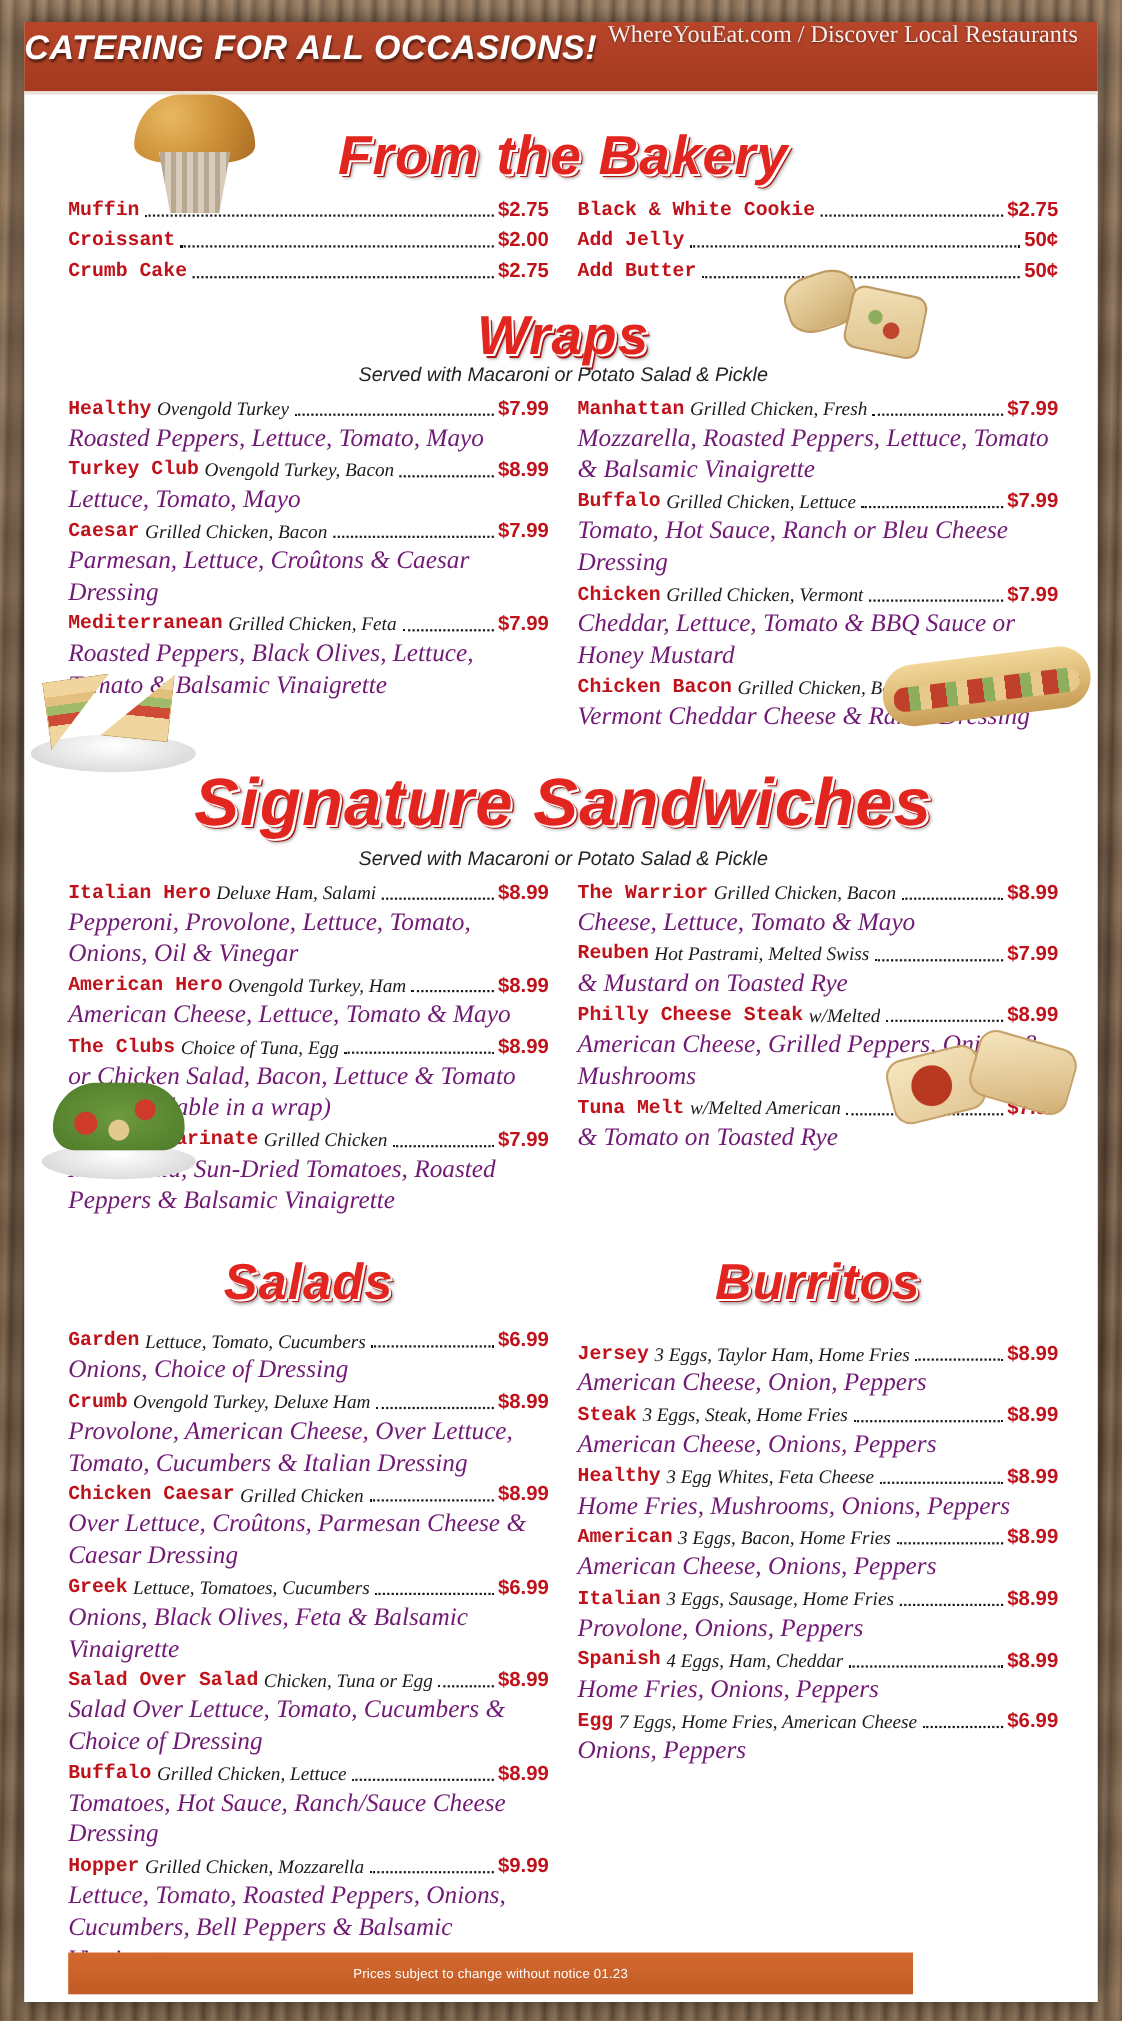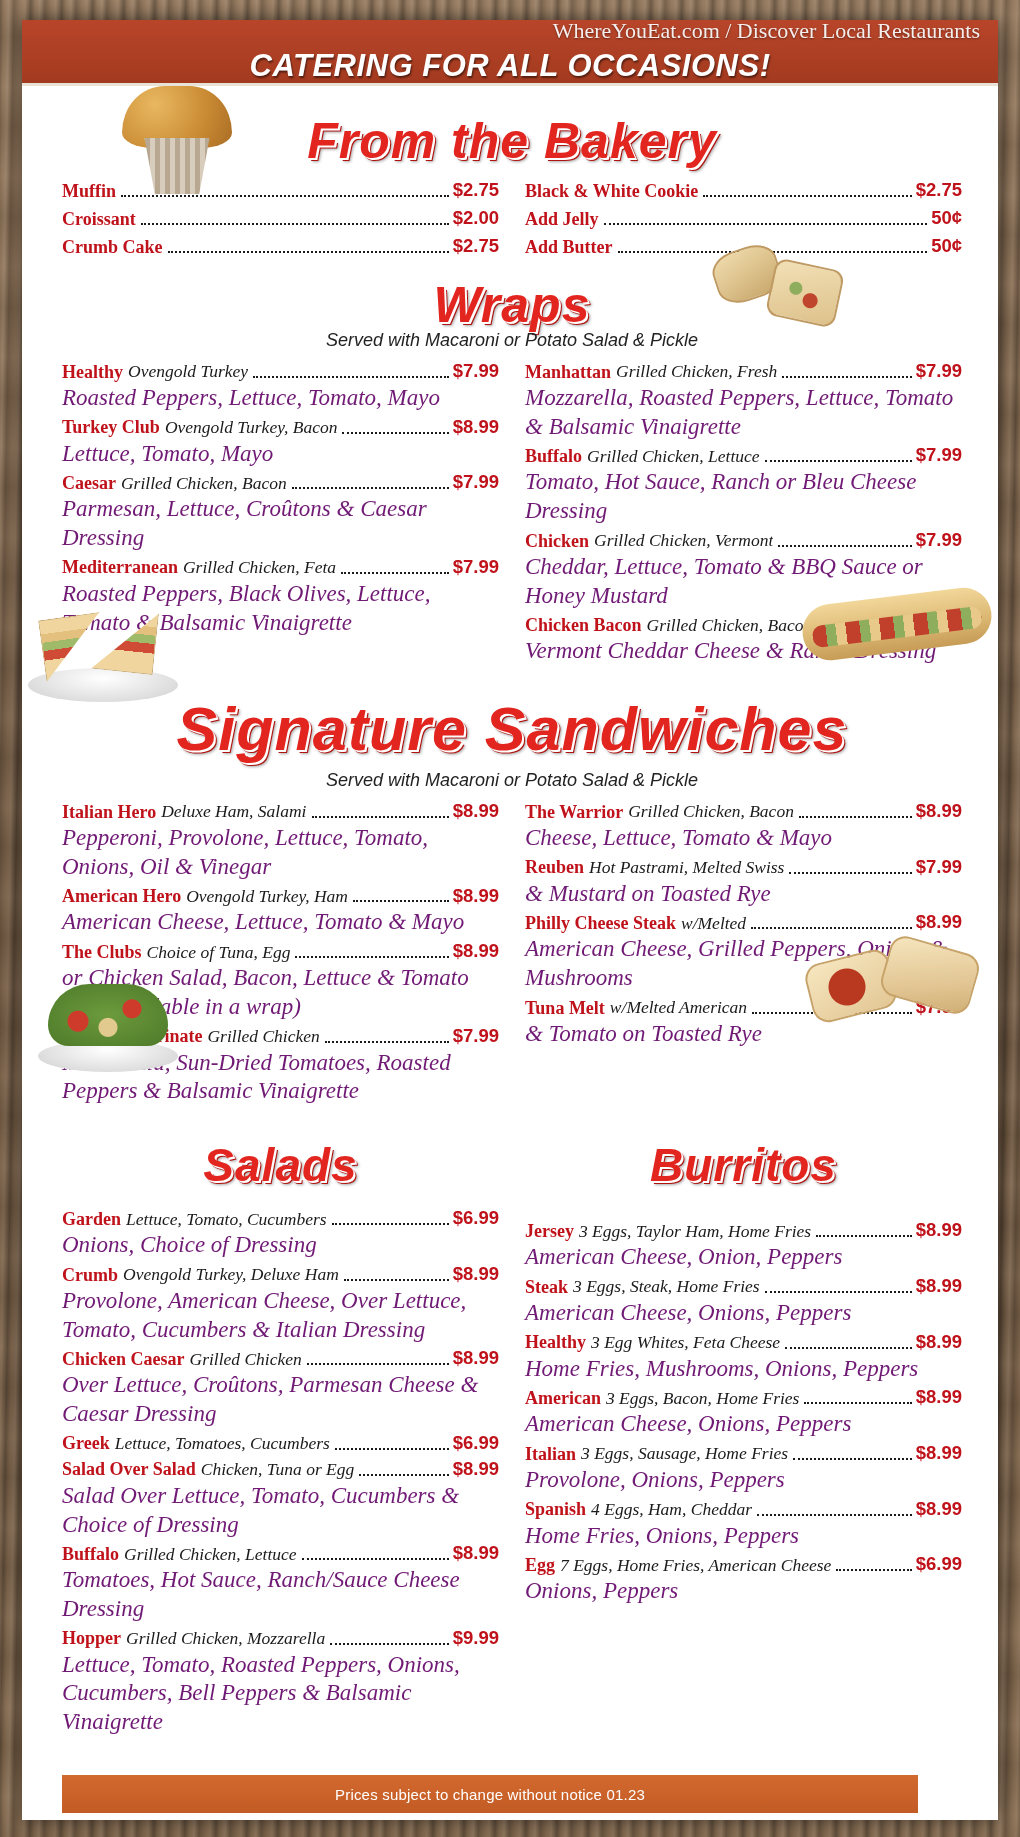--- a/index.html
+++ b/index.html
@@ -40,22 +40,21 @@
     box-shadow:0 0 18px rgba(0,0,0,0.55);
   }
   
   .banner {
     position:absolute; left:22px; top:20px; width:976px; height:66px;
     background:linear-gradient(180deg,#b8452a,#a33a1f);
     border-bottom:3px solid #e9e2d6;
     overflow:hidden;
   }
   .banner-title {
-    position:absolute; left:0; right:0; top:28px;
-    text-align:center;
+    position:absolute; left:0; right:0; top:6px;
     color:#fff;
     font-size:31px;
     font-weight:bold;
     font-style:italic;
     letter-spacing:0.5px;
     text-shadow:1px 2px 2px rgba(0,0,0,0.5);
     font-family:"Liberation Sans", sans-serif;
   }
   .watermark {
     position:absolute; right:18px; top:-2px;
@@ -65,24 +64,24 @@
     text-shadow:0 1px 2px rgba(0,0,0,0.45);
     white-space:nowrap;
   }
   
   .content {
     position:absolute;
     left:62px; top:90px; width:900px; height:1640px;
     background:#fff;
   }
   .footer {
-    position:absolute; left:62px; bottom:24px; width:856px; height:38px;
+    position:absolute; left:62px; bottom:24px; width:768px; height:38px;
     background:linear-gradient(180deg,#d2692f,#c25b24);
     color:#fff;
-    font-size:15px;
+    font-size:12px;
     display:flex; align-items:center; justify-content:center;
     letter-spacing:0.2px;
   }
   
   .sec-title {
     text-align:center;
     font-family:"Liberation Sans", sans-serif;
     font-weight:bold;
     font-style:italic;
     color:#e2251f;
@@ -114,21 +113,21 @@
   .col { flex:1 1 0; min-width:0; }
   .item { margin-bottom:1px; }
   .line {
     display:flex; align-items:flex-end;
     font-size:17.5px;
     line-height:1.35;
   }
   .nm {
     color:#c0121a;
     font-weight:bold;
-    font-family:Liberation Serif, serif;
+    font-family:Liberation Mono, monospace;
     white-space:nowrap;
     font-size:18px;
   }
   .desc-inline {
     font-family:"Liberation Serif", serif;
     font-style:italic;
     color:#1a1a1a;
     font-size:17.5px;
     margin-left:5px;
     white-space:nowrap;
@@ -576,20 +575,21 @@
           </div>
           <div class="sub">Over Lettuce, Croûtons, Parmesan Cheese &amp; Caesar Dressing</div>
         </div>
         <div class="item">
           <div class="line">
             <span class="nm">Greek</span>
             <span class="desc-inline">Lettuce, Tomatoes, Cucumbers</span>
             <span class="dots"></span>
             <span class="price">$6.99</span>
           </div>
+          <div class="sub">Onions, Black Olives, Feta &amp; Balsamic Vinaigrette</div>
         </div>
         <div class="item">
           <div class="line">
             <span class="nm">Salad Over Salad</span>
             <span class="desc-inline">Chicken, Tuna or Egg</span>
             <span class="dots"></span>
             <span class="price">$8.99</span>
           </div>
           <div class="sub">Salad Over Lettuce, Tomato, Cucumbers &amp; Choice of Dressing</div>
         </div>

